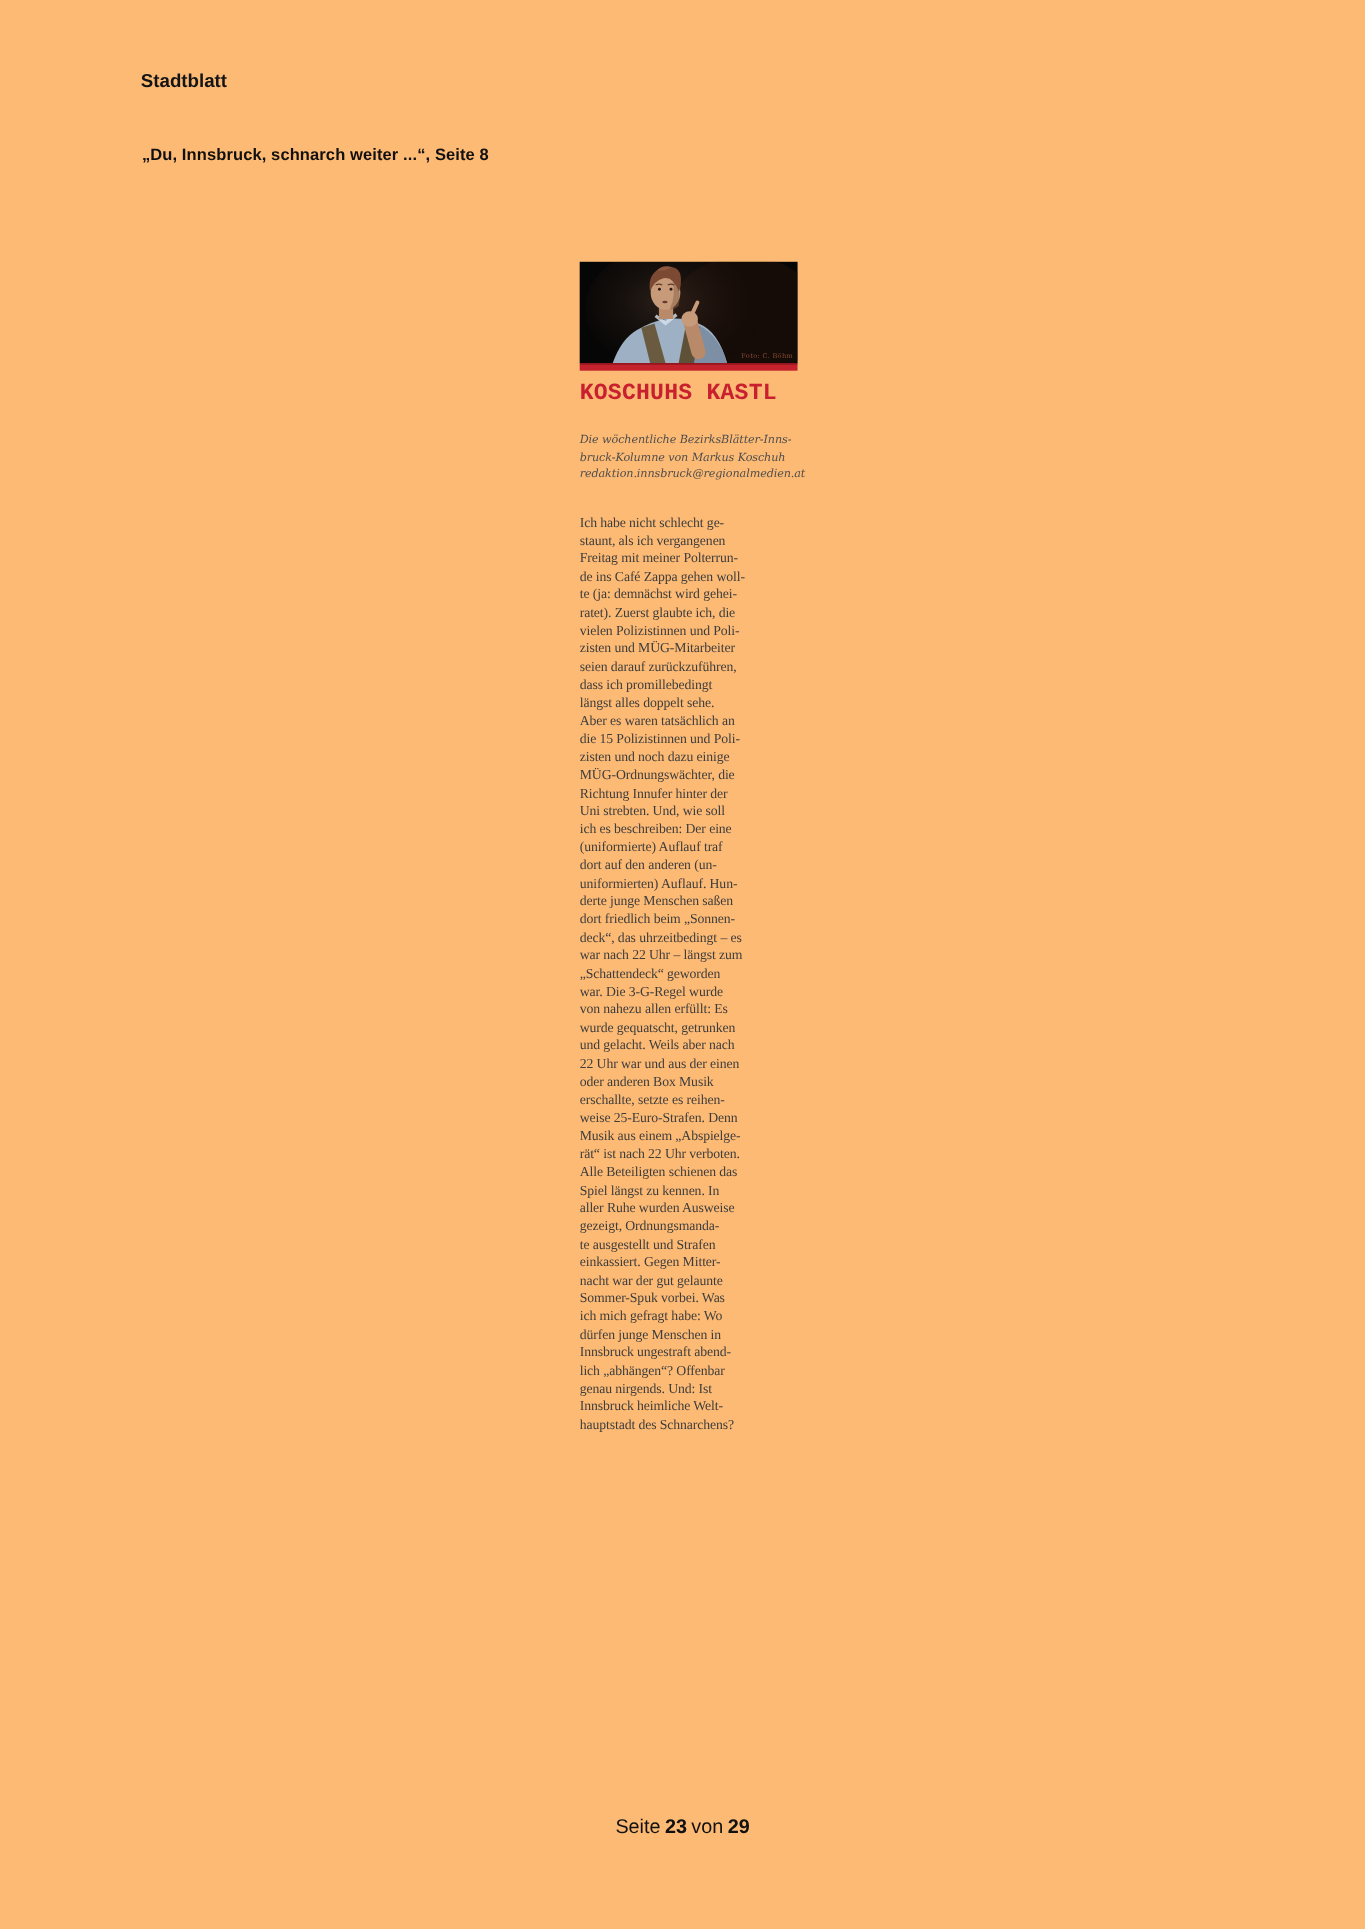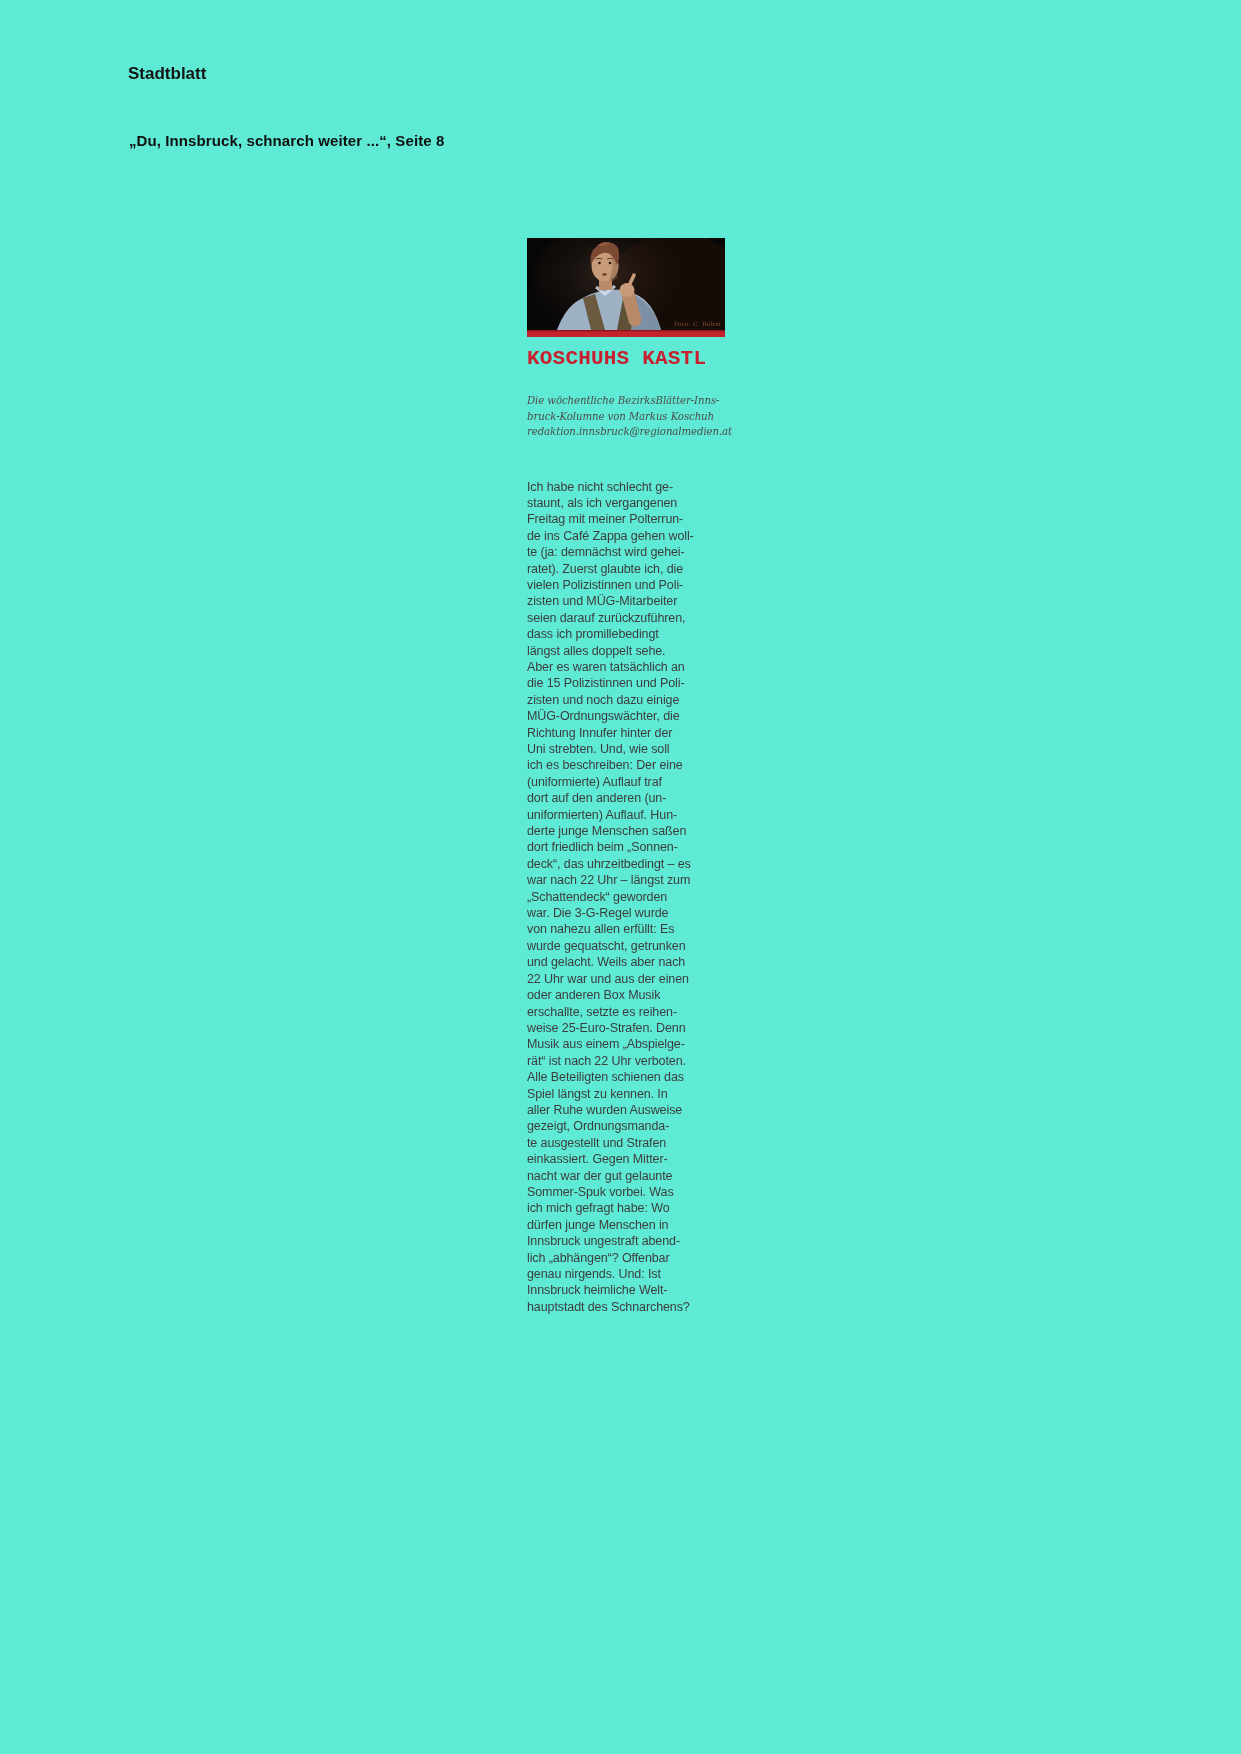--- a/index.html
+++ b/index.html
@@ -1,20 +1,20 @@
 <!DOCTYPE html>
 <html><head>
 <meta charset="utf-8">
 <style>
   html, body { margin: 0; padding: 0; background: #ffffff; }
   .page {
     position: relative;
     width: 1241px;
     height: 1754px;
-    background: #5eead4;
+    background: #fdba74;
     overflow: hidden;
     font-family: "Liberation Sans", sans-serif;
   }
   .source-label {
     position: absolute;
     left: 128px; top: 64px;
     font-weight: bold; font-size: 17px; color: #141414;
   }
   .headline {
     position: absolute;
@@ -63,22 +63,22 @@
     font-style: italic;
   }
   .col-title {
     margin-top: 7px;
     font-family: "DejaVu Serif", serif;
     font-weight: bold; font-size: 20.5px; line-height: 24.5px;
     color: #1c1c1c; white-space: pre;
     letter-spacing: -0.2px;
   }
   .col-body {
-    margin-top: 39px;
-    font-family: Liberation Sans, sans-serif;
+    margin-top: 27px;
+    font-family: Liberation Serif, serif;
     font-size: 12.5px; line-height: 16.4px;
     color: #3d3d3d; white-space: pre;
     letter-spacing: -0.1px;
   }
   .footer {
     position: absolute;
     left: 0; right: 0; top: 1650px;
     text-align: center;
     font-size: 18px; color: #111;
   }
@@ -193,14 +193,17 @@
 ich mich gefragt habe: Wo
 dürfen junge Menschen in
 Innsbruck ungestraft abend-
 lich „abhängen“? Offenbar
 genau nirgends. Und: Ist
 Innsbruck heimliche Welt-
 hauptstadt des Schnarchens?</div>
 
   </div>
 
+  <div class="footer">
+    <span>Seite</span><b>23</b><span>von</span><b>29</b>
+  </div>
 
 </div>
 
 </body></html>

